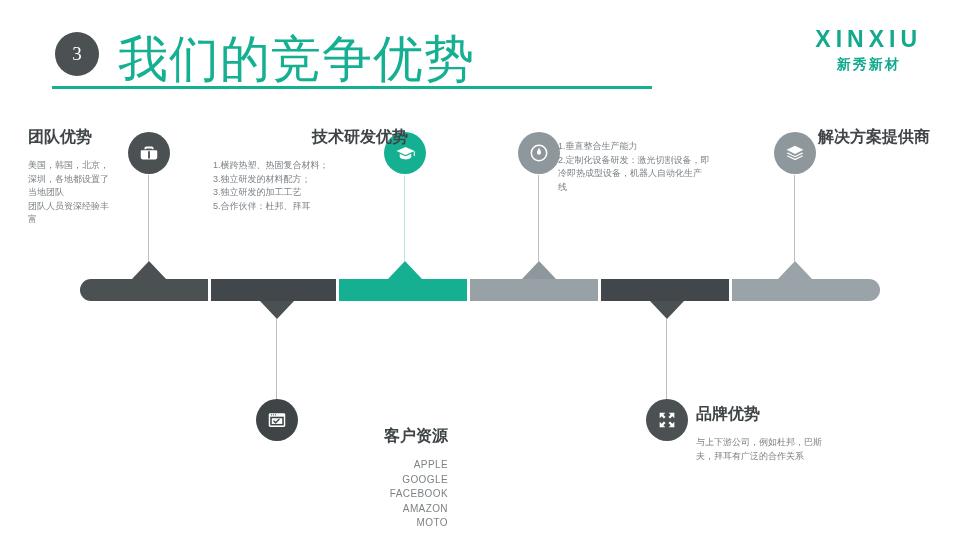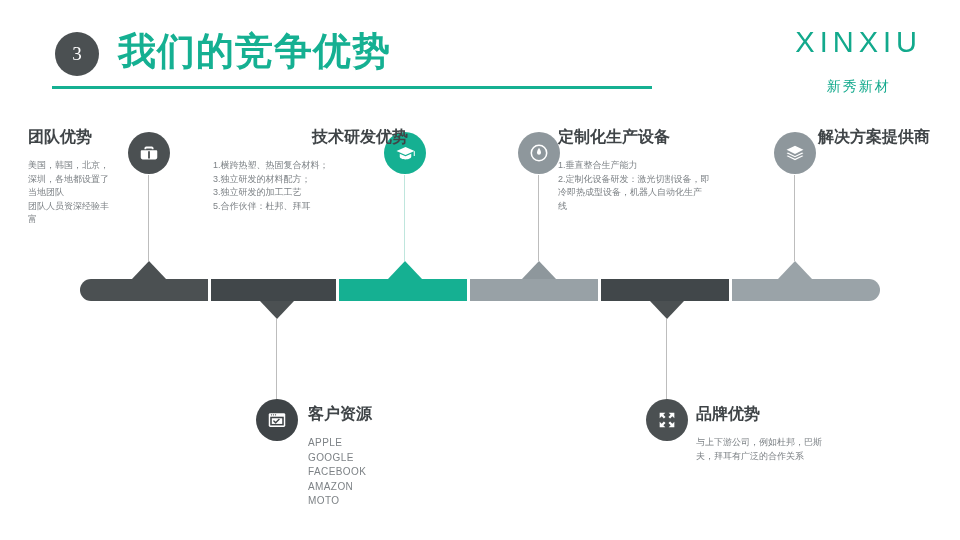--- a/index.html
+++ b/index.html
@@ -31,52 +31,52 @@
     font-size: 19px;
     display: flex;
     align-items: center;
     justify-content: center;
     font-family: "Liberation Serif", serif;
   }
   .hdr-title {
     position: absolute;
     left: 118px;
     top: 26px;
-    font-size: 38px;
-    font-weight: bold;
+    font-size: 50px;
+    font-weight: normal;
     color: #15b092;
     letter-spacing: 1px;
     white-space: nowrap;
   }
   .hdr-rule {
     position: absolute;
     left: 52px;
     top: 86px;
     width: 600px;
     height: 3px;
     background: #15b092;
   }
   .logo {
     position: absolute;
     right: 38px;
     top: 28px;
     text-align: center;
     color: #12a98c;
   }
   .logo-main {
-    font-size: 29px;
-    font-weight: normal;
+    font-size: 23px;
+    font-weight: bold;
     letter-spacing: 5px;
     line-height: 1;
   }
   .logo-sub {
     font-size: 14px;
-    font-weight: normal;
+    font-weight: bold;
     letter-spacing: 2px;
-    margin-top: 22px;
+    margin-top: 6px;
     line-height: 1;
   }
 
   
   #bar {
     position: absolute;
     left: 80px;
     top: 279px;
     width: 800px;
     height: 22px;
@@ -190,21 +190,21 @@
     <svg width="22" height="22" viewBox="0 0 24 24" aria-hidden="true">
       <rect x="3" y="4.5" width="18" height="15" rx="1.6" fill="#ffffff"></rect>
       <rect x="4.6" y="8.4" width="14.8" height="9.5" fill="#3f4447"></rect>
       <circle cx="6" cy="6.4" r="0.7" fill="#3f4447"></circle>
       <circle cx="8.2" cy="6.4" r="0.7" fill="#3f4447"></circle>
       <circle cx="10.4" cy="6.4" r="0.7" fill="#3f4447"></circle>
       <rect x="6.3" y="10.1" width="11.4" height="6.2" fill="#ffffff"></rect>
       <path d="M8.6 13.2l1.9 1.9 3.6-3.6" stroke="#3f4447" stroke-width="1.5" fill="none" stroke-linecap="square"></path>
     </svg>
   </div>
-  <div class="blk" style="left:308px;top:404px;width:140px;">
+  <div class="blk" style="left:308px;top:426px;width:140px;text-align:right;">
     <div class="blk-title">客户资源</div>
     <div class="blk-body latin">
       <div>APPLE</div>
       <div>GOOGLE</div>
       <div>FACEBOOK</div>
       <div>AMAZON</div>
       <div>MOTO</div>
     </div>
   </div>
 
@@ -229,21 +229,20 @@
 
   <div class="stem" style="left:538px;top:175px;height:86px;"></div>
   <div class="tri up" style="left:522px;border-bottom-color:#8e979c;"></div>
   <div class="icon-circle" style="left:518px;top:132px;background:#8e979c;">
     <svg width="22" height="22" viewBox="0 0 24 24" aria-hidden="true">
       <circle cx="12" cy="12" r="8.4" fill="none" stroke="#ffffff" stroke-width="1.7"></circle>
       <path d="M12 6.4c1.5 2.3 2.2 4 2.2 5.3a2.2 2.2 0 0 1-4.4 0c0-1.3.7-3 2.2-5.3z" fill="#ffffff"></path>
     </svg>
   </div>
   <div class="blk" style="left:558px;top:127px;width:200px;">
-    <div class="blk-title">定制化生产设备</div>
     <div class="blk-body">
       <div>1.垂直整合生产能力</div>
       <div>2.定制化设备研发：激光切割设备，即</div>
       <div>冷即热成型设备，机器人自动化生产</div>
       <div>线</div>
     </div>
   </div>
 
   <div class="stem" style="left:666px;top:319px;height:84px;"></div>
   <div class="tri down" style="left:650px;"></div>

